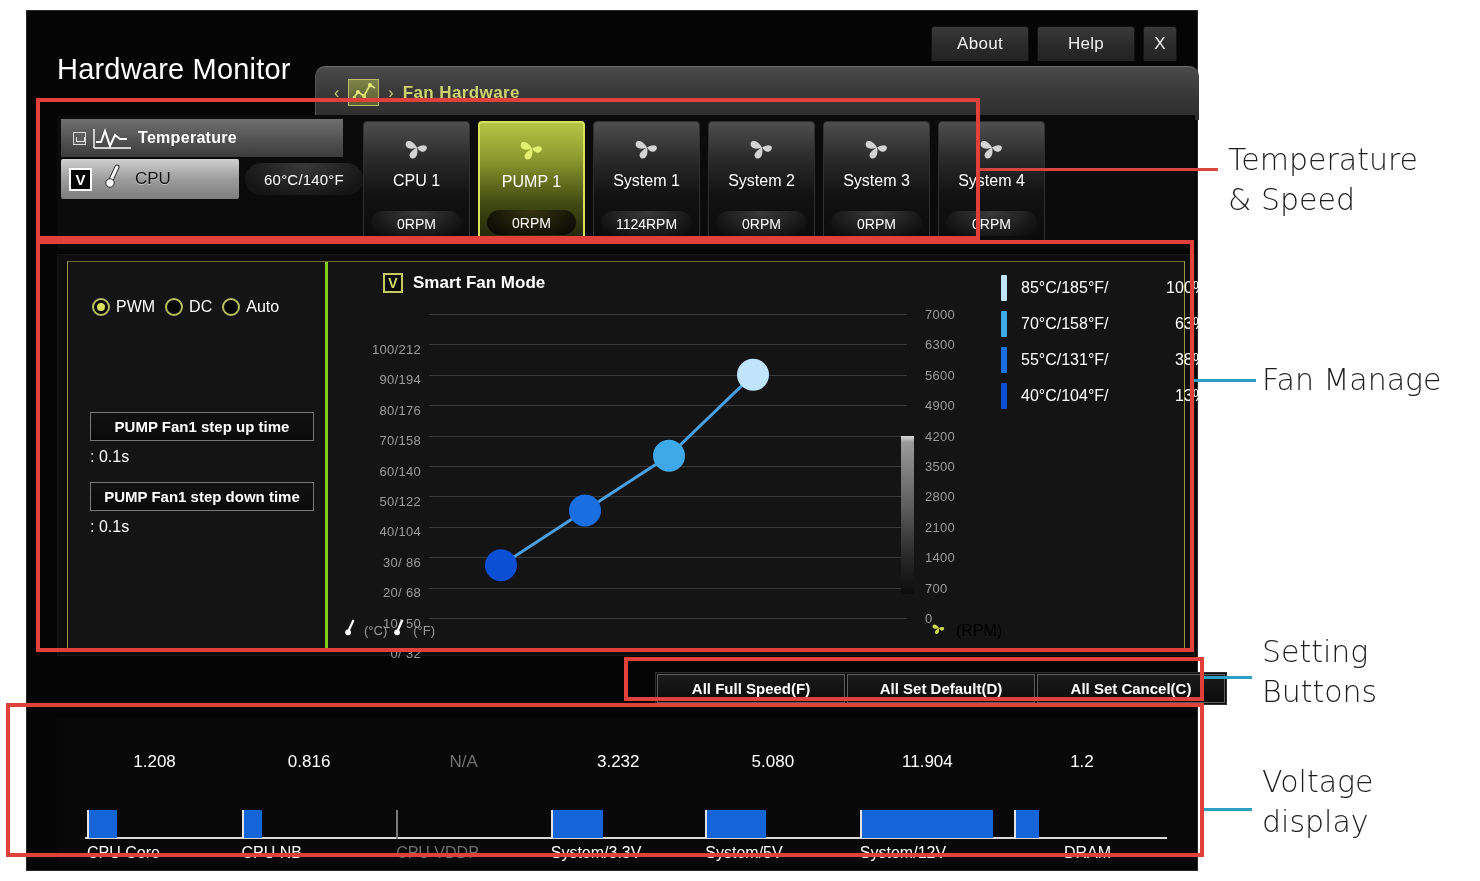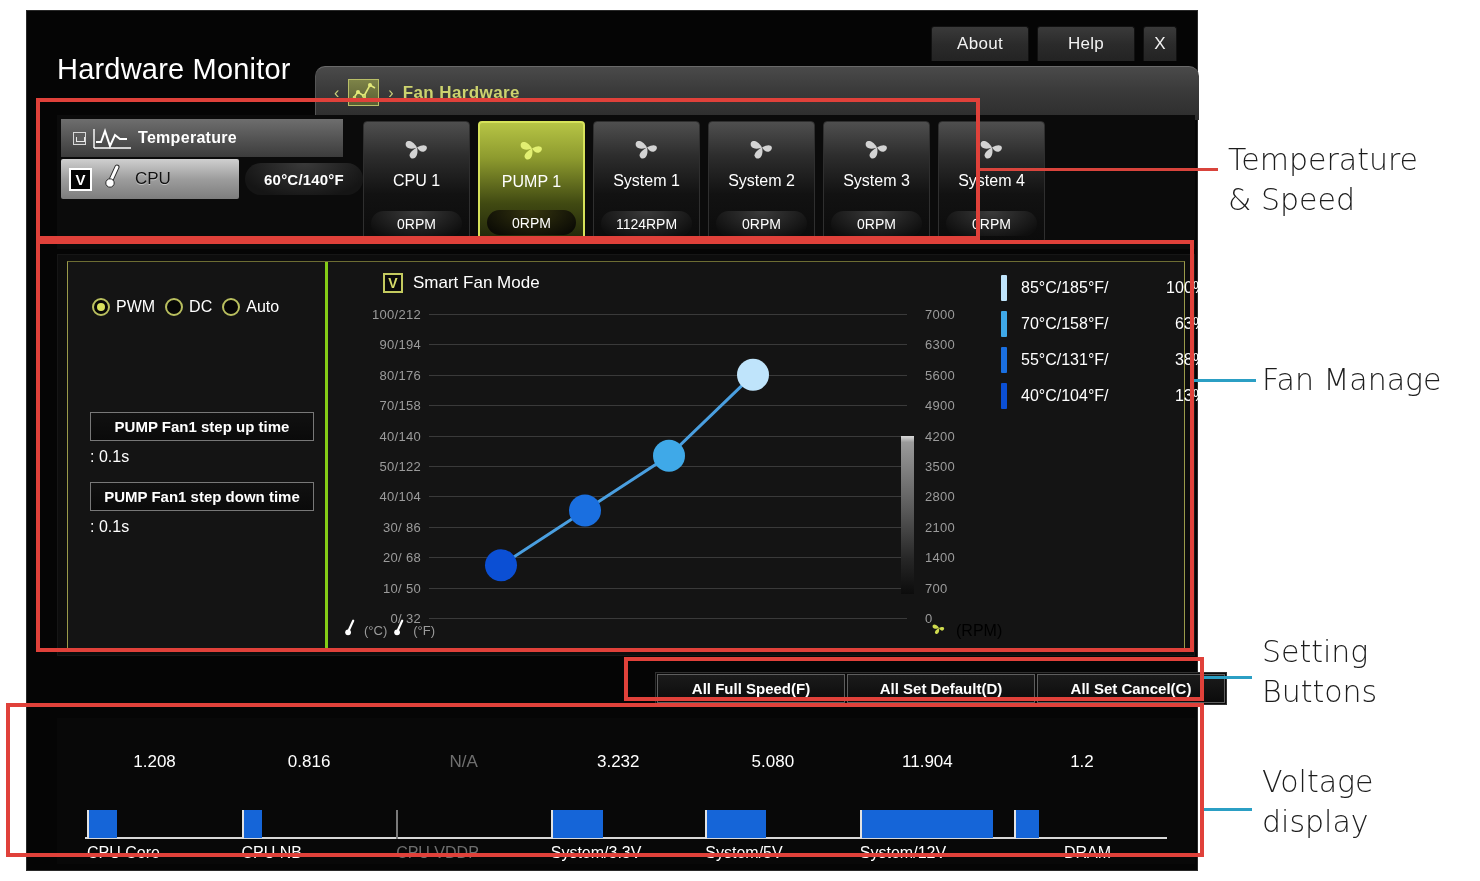--- a/index.html
+++ b/index.html
@@ -79,21 +79,21 @@
     background:#050505; border: 2px solid #ffffff; color:#fff;
     font-size: 15px; font-weight:bold; line-height: 19px; text-align:center;
   }
   .thermo { position: relative; z-index:2; margin-left: 11px; }
   .temp-name { position: relative; z-index:2; margin-left: 10px; font-size: 17px; color:#fff; font-weight:500; }
   .temp-row.sel .temp-name { color:#111; text-shadow: 0 1px 0 rgba(255,255,255,.45); }
   .temp-val {
     position:absolute; left: 184px; top: 6px; width: 118px; height: 32px;
     background: radial-gradient(ellipse at 50% 0%, #3a3a3a 0%, #151515 80%);
     border-radius: 16px; color:#fff; font-size: 15px;
-    display:flex; align-items:center; justify-content:center; letter-spacing:.2px;font-weight:bold;
+    display:flex; align-items:center; justify-content:center; letter-spacing:.2px;
   }
 
   
   .fan-tabs { position: absolute; left: 306px; top: 6px; display:flex; gap: 8px; }
   .fan-tab {
     width: 107px; height: 122px; border-radius: 4px;
     background: linear-gradient(180deg,#4f4f4f 0%, #2d2d2d 28%, #121212 60%, #0b0b0b 100%);
     border: 1px solid #2f2f2f;
     display:flex; flex-direction:column; align-items:center; position: relative;
   }
@@ -144,28 +144,28 @@
   }
   .step-val { margin: 7px 0 16px 22px; color:#fff; font-size: 16px; }
 
   
   .chart-area { position: absolute; left: 261px; top: 0; right: 0; height: 100%; }
   .smart-row { display:flex; align-items:center; gap: 10px; margin: 11px 0 0 54px; }
   .smart-chk {
     width: 20px; height: 20px; background:#0a0a0a; border: 2px solid #c4ca5f;
     color:#d6dc6a; font-size: 14px; font-weight:bold; line-height:17px; text-align:center;
   }
-  .smart-label { color:#fff; font-size: 17px; font-weight:normal; }
+  .smart-label { color:#fff; font-size: 17px; font-weight:bold; }
 
   .plot-wrap { position:absolute; left: 0; top: 38px; right: 0; bottom: 0; }
   .ytick-l, .ytick-r {
     position:absolute; color:#9b9b9b; font-size: 13px; letter-spacing: .3px;
     transform: translateY(-50%); white-space: pre;
   }
-  .ytick-l { left: 16px; width: 76px; text-align: right; }
+  .ytick-l { left: 16px; width: 76px; text-align: right; margin-top: 35px; }
   .ytick-r { left: 596px; width: 50px; text-align: left; }
   .gridline { position:absolute; left: 100px; width: 478px; height:1px; background:#3a3a3a; }
   .plot-svg { position:absolute; left: 100px; top: 0; }
   .rpm-gauge {
     position:absolute; left: 572px; width: 13px;
     background: linear-gradient(180deg,#d9d9d9 0%, #9a9a9a 4%, #5c5c5c 45%, #262626 78%, #0c0c0c 100%);
   }
 
   .legend { position:absolute; left: 672px; top: 8px; }
   .legend-row { display:flex; align-items:center; height: 36px; }
@@ -393,21 +393,21 @@
               <div class="gridline" style="top:44.39999999999999px"></div>
               <div class="ytick-l" style="top:44.39999999999999px">90/194</div>
               <div class="ytick-r" style="top:44.39999999999999px">6300</div>
               <div class="gridline" style="top:74.79999999999998px"></div>
               <div class="ytick-l" style="top:74.79999999999998px">80/176</div>
               <div class="ytick-r" style="top:74.79999999999998px">5600</div>
               <div class="gridline" style="top:105.20000000000002px"></div>
               <div class="ytick-l" style="top:105.20000000000002px">70/158</div>
               <div class="ytick-r" style="top:105.20000000000002px">4900</div>
               <div class="gridline" style="top:135.60000000000002px"></div>
-              <div class="ytick-l" style="top:135.60000000000002px">40/140</div>
+              <div class="ytick-l" style="top:135.60000000000002px">60/140</div>
               <div class="ytick-r" style="top:135.60000000000002px">4200</div>
               <div class="gridline" style="top:166px"></div>
               <div class="ytick-l" style="top:166px">50/122</div>
               <div class="ytick-r" style="top:166px">3500</div>
               <div class="gridline" style="top:196.4px"></div>
               <div class="ytick-l" style="top:196.4px">40/104</div>
               <div class="ytick-r" style="top:196.4px">2800</div>
               <div class="gridline" style="top:226.79999999999998px"></div>
               <div class="ytick-l" style="top:226.79999999999998px">30/ 86</div>
               <div class="ytick-r" style="top:226.79999999999998px">2100</div>

